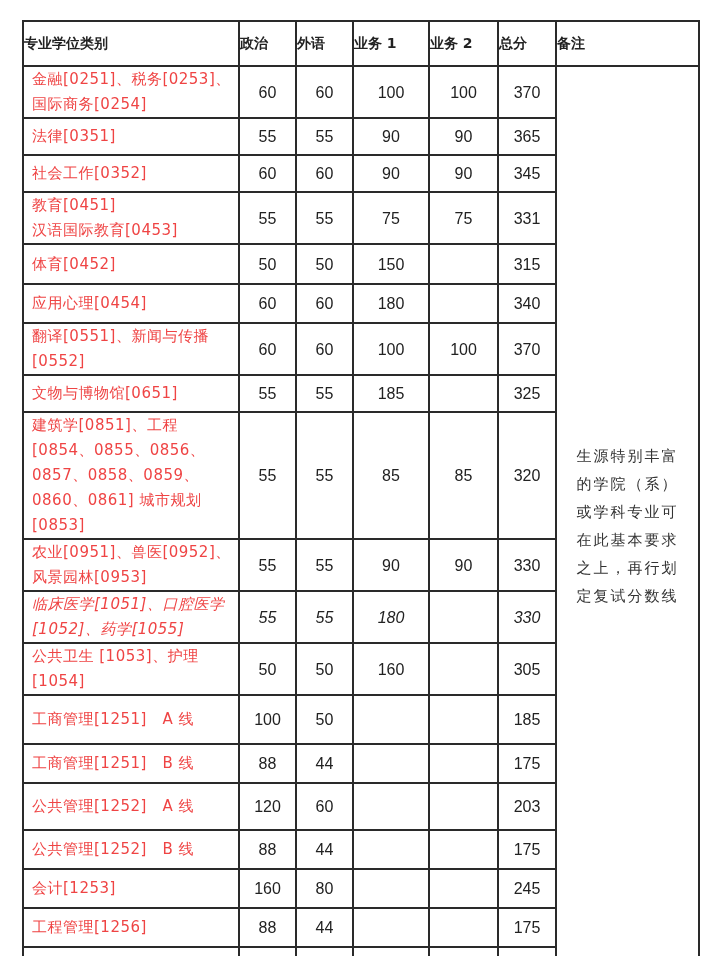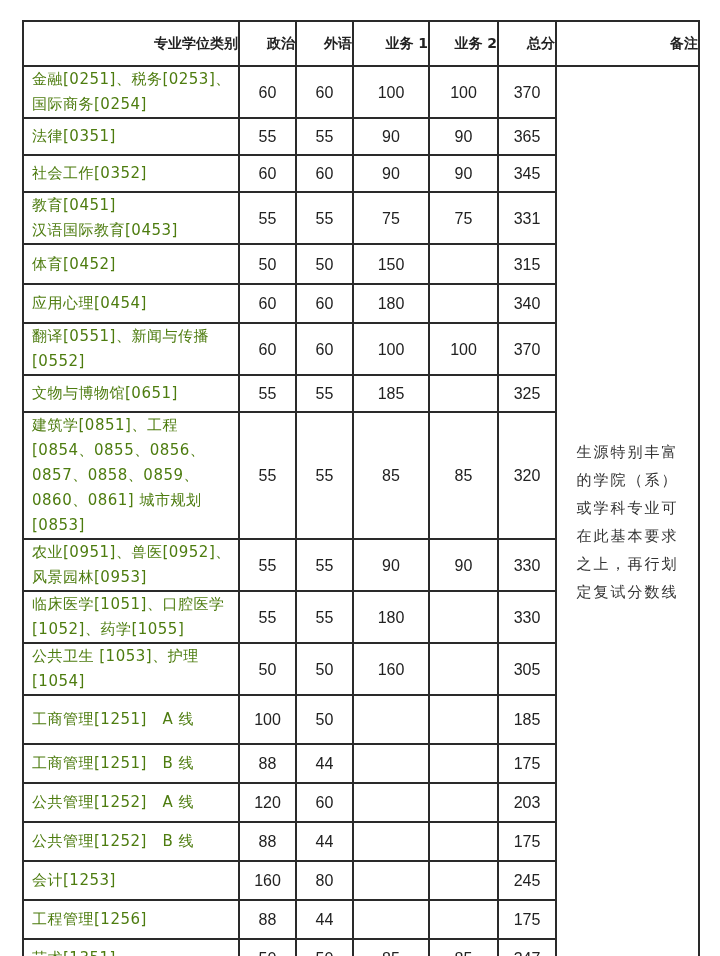--- a/index.html
+++ b/index.html
@@ -1,22 +1,22 @@
 <!DOCTYPE html>
 <html><head>
 <meta charset="utf-8">
 <style>
   html, body { margin: 0; padding: 0; background: #ffffff; }
   body { width: 720px; height: 956px; position: relative; overflow: hidden;
          font-family: "DejaVu Sans", "Liberation Sans", sans-serif; color: #222; }
   table { position: absolute; left: 22px; top: 20px; border-collapse: collapse;
           table-layout: fixed; width: 676px; }
   td, th { border: 2px solid #2a2a2a; padding: 0; font-size: 15px; line-height: 25px; }
-  th { font-weight: bold; font-size: 14px; text-align: right; height: 43px; }
-  td.cat { text-align: left; padding-left: 8px; padding-right: 4px; font-size: 15px; color: #4d7c0f; letter-spacing: 0.5px; }
+  th { font-weight: bold; font-size: 14px; text-align: left; height: 43px; }
+  td.cat { text-align: left; padding-left: 8px; padding-right: 4px; font-size: 15px; color: #ef4444; letter-spacing: 0.5px; }
   td.num { text-align: center; font-family: "Liberation Sans", sans-serif; font-size: 16px; }
   td.note { text-align: center; vertical-align: middle; font-size: 15px; line-height: 28px;
             padding: 0 14px; color: #333; letter-spacing: 2px; }
 </style>
 </head>
 <body>
 
 <table>
   <colgroup>
     <col style="width:216px">
@@ -114,21 +114,21 @@
         <td class="num">320</td>
       </tr>
       <tr style="height: 52px; margin-top: 24px;">
         <td class="cat" style="white-space: pre-line;">农业[0951]、兽医[0952]、风景园林[0953]</td>
         <td class="num">55</td>
         <td class="num">55</td>
         <td class="num">90</td>
         <td class="num">90</td>
         <td class="num">330</td>
       </tr>
-      <tr style="height: 50px;">
+      <tr style="height: 50px; font-style: italic;">
         <td class="cat" style="white-space: pre-line;">临床医学[1051]、口腔医学[1052]、药学[1055]</td>
         <td class="num">55</td>
         <td class="num">55</td>
         <td class="num">180</td>
         <td class="num"></td>
         <td class="num">330</td>
       </tr>
       <tr style="height: 51px;">
         <td class="cat" style="white-space: pre-line;">公共卫生 [1053]、护理[1054]</td>
         <td class="num">50</td>
@@ -146,21 +146,21 @@
         <td class="num">185</td>
       </tr>
       <tr style="height: 39px;">
         <td class="cat" style="white-space: pre-line;">工商管理[1251]　B 线</td>
         <td class="num">88</td>
         <td class="num">44</td>
         <td class="num"></td>
         <td class="num"></td>
         <td class="num">175</td>
       </tr>
-      <tr style="height: 39px;">
+      <tr style="height: 47px;">
         <td class="cat" style="white-space: pre-line;">公共管理[1252]　A 线</td>
         <td class="num">120</td>
         <td class="num">60</td>
         <td class="num"></td>
         <td class="num"></td>
         <td class="num">203</td>
       </tr>
       <tr style="height: 39px;">
         <td class="cat" style="white-space: pre-line;">公共管理[1252]　B 线</td>
         <td class="num">88</td>

